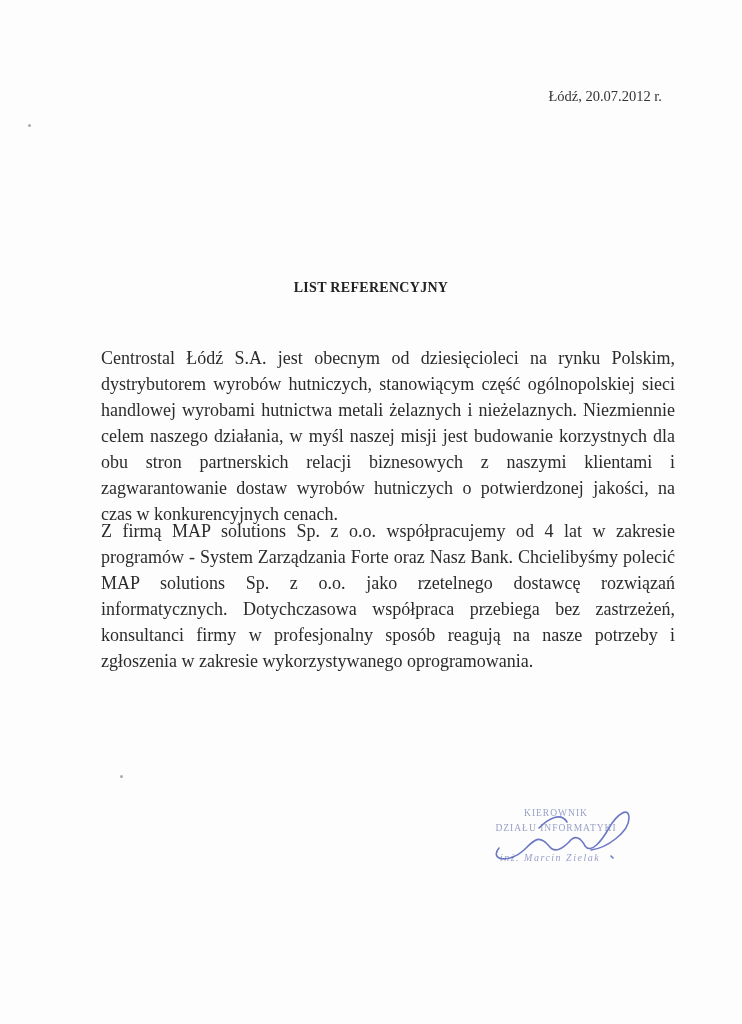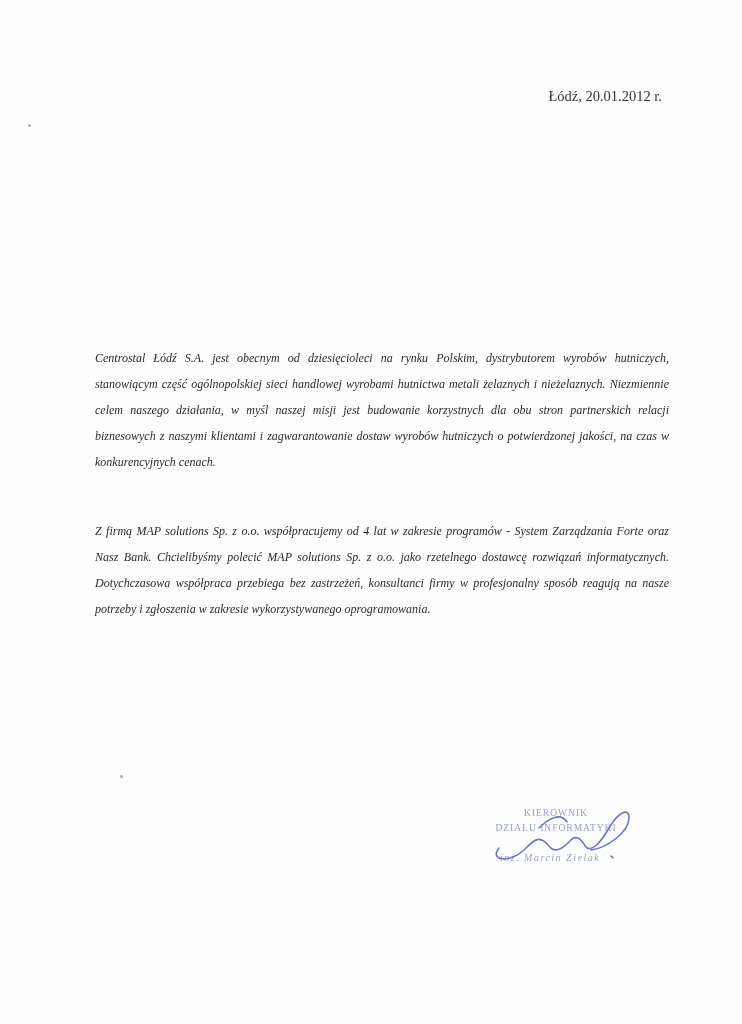--- a/index.html
+++ b/index.html
@@ -9,43 +9,44 @@
   }
   .page { position: absolute; inset: 0; background: #fdfdfd; }
   .date {
     position: absolute; top: 88px; right: 80px; font-size: 14.5px; color: #333;
   }
   .title {
     position: absolute; top: 280px; left: 0; width: 742px; text-align: center;
     font-weight: bold; font-size: 14px; letter-spacing: 0.3px; color: #222;
   }
   .body {
-    position: absolute; left: 95px; width: 574px; font-size: 12px; line-height: 26px;
-    text-align: justify; color: #2b2b2b; font-style: italic;
+    position: absolute; left: 101px; width: 574px; font-size: 18px; line-height: 26px;
+    text-align: justify; color: #2b2b2b;
   }
   .p1 { top: 345px; }
   .p2 { top: 518px; }
   .sig {
     position: absolute; left: 479px; top: 798px; width: 170px; height: 80px;
   }
   .stamp-line {
     position: absolute; left: 0; width: 170px; text-align: center;
     font-family: "Liberation Serif", serif; color: #9aa0c8; font-size: 9.5px; letter-spacing: 1px;
   }
   .s1 { top: 10px; left: -8px; }
   .s2 { top: 25px; left: -8px; }
   .s3 { top: 54px; font-style: italic; font-size: 10px; left: -14px; letter-spacing: 1.5px; }
   .sig svg { position: absolute; left: 0; top: 0; }
   .specks { position: absolute; width: 3px; height: 3px; background: #aaa; border-radius: 50%; }
 </style>
 </head>
 <body>
 
 <div class="page">
-  <div class="date">Łódź, 20.01.2012 r.</div>
+  <div class="date">Łódź, 20.07.2012 r.</div>
+  <div class="title">LIST REFERENCYJNY</div>
   <p class="body p1" style="margin:0">Centrostal Łódź S.A. jest obecnym od dziesięcioleci na rynku Polskim, dystrybutorem wyrobów hutniczych, stanowiącym część ogólnopolskiej sieci handlowej wyrobami hutnictwa metali żelaznych i nieżelaznych. Niezmiennie celem naszego działania, w myśl naszej misji jest budowanie korzystnych dla obu stron partnerskich relacji biznesowych z naszymi klientami i zagwarantowanie dostaw wyrobów hutniczych o potwierdzonej jakości, na czas w konkurencyjnych cenach.</p>
   <p class="body p2" style="margin:0">Z firmą MAP solutions Sp. z o.o. współpracujemy od 4 lat w zakresie programów -  System Zarządzania Forte oraz Nasz Bank. Chcielibyśmy polecić MAP solutions Sp. z o.o. jako rzetelnego dostawcę rozwiązań informatycznych. Dotychczasowa współpraca przebiega bez zastrzeżeń, konsultanci firmy w profesjonalny sposób reagują na nasze potrzeby i zgłoszenia w zakresie wykorzystywanego oprogramowania.</p>
 
   <div class="sig">
     <div class="stamp-line s1">KIEROWNIK</div>
     <div class="stamp-line s2">DZIAŁU INFORMATYKI</div>
     <div class="stamp-line s3">inż. Marcin Zielak</div>
     <svg width="170" height="80">
       <path d="M20 50 C 10 62, 30 66, 45 52 C 55 42, 60 36, 70 48 C 76 56, 84 50, 90 44 C 96 36, 102 40, 106 48 C 112 56, 122 44, 130 30 C 138 16, 150 8, 150 20 C 150 34, 128 50, 112 52 M60 30 C 70 20, 82 14, 88 24 M132 58 l2 2" fill="none" stroke="#6b78c4" stroke-width="1.6" stroke-linecap="round"></path>
     </svg>

